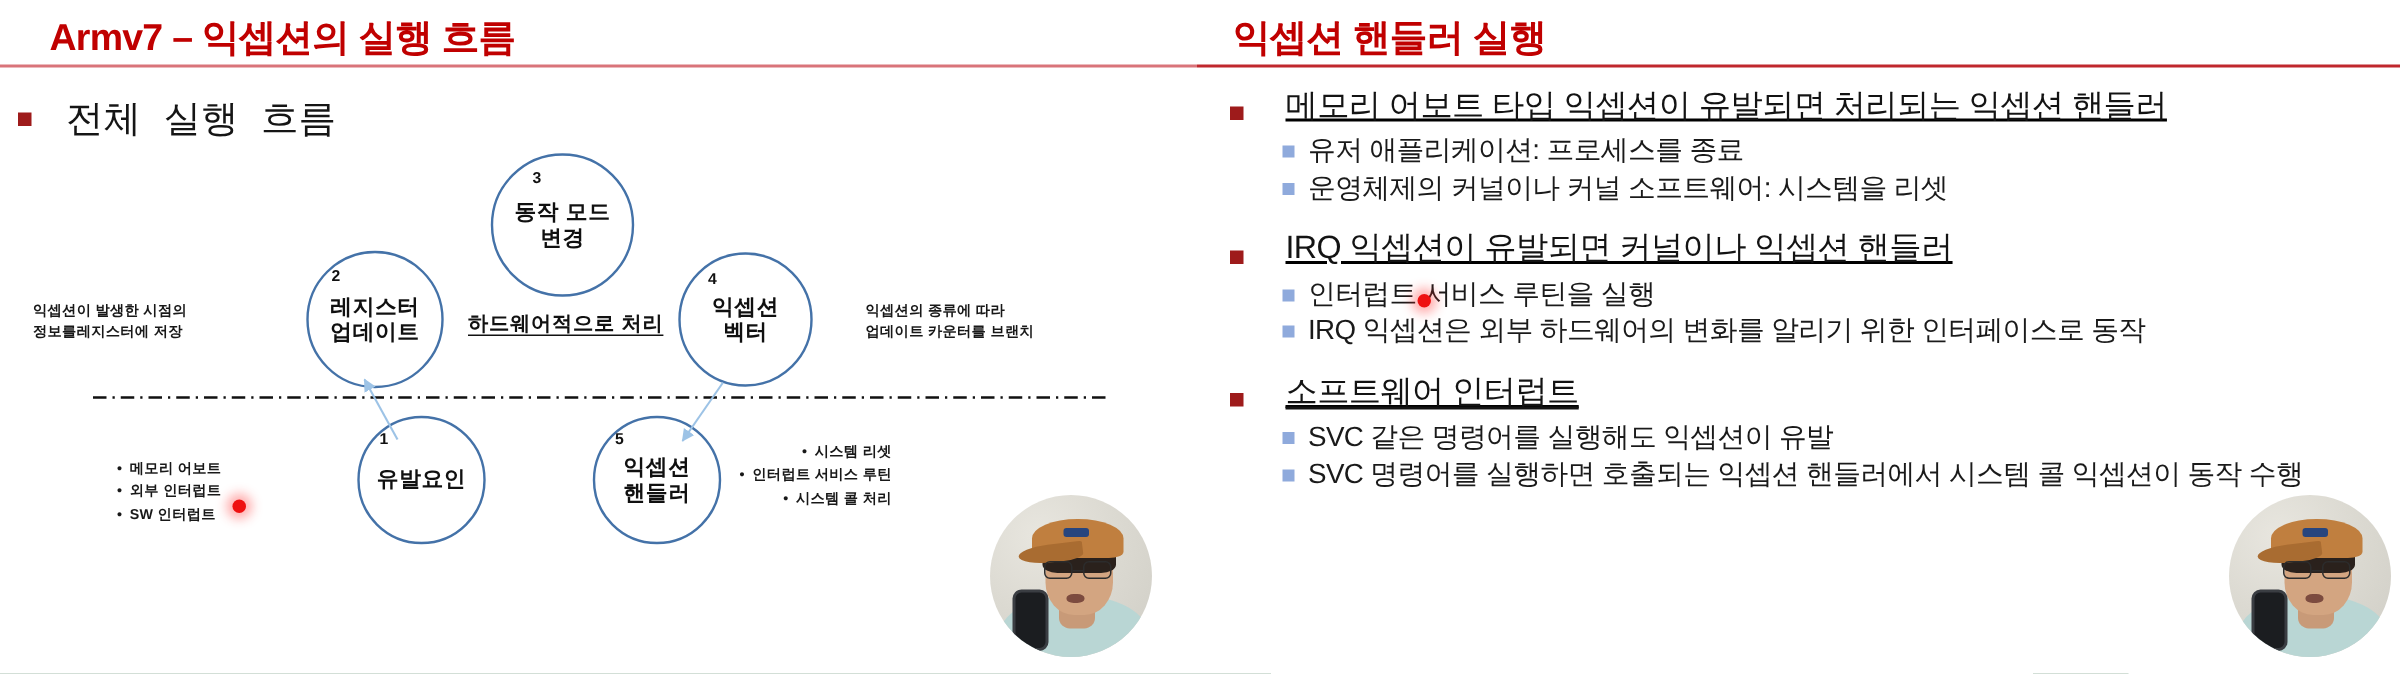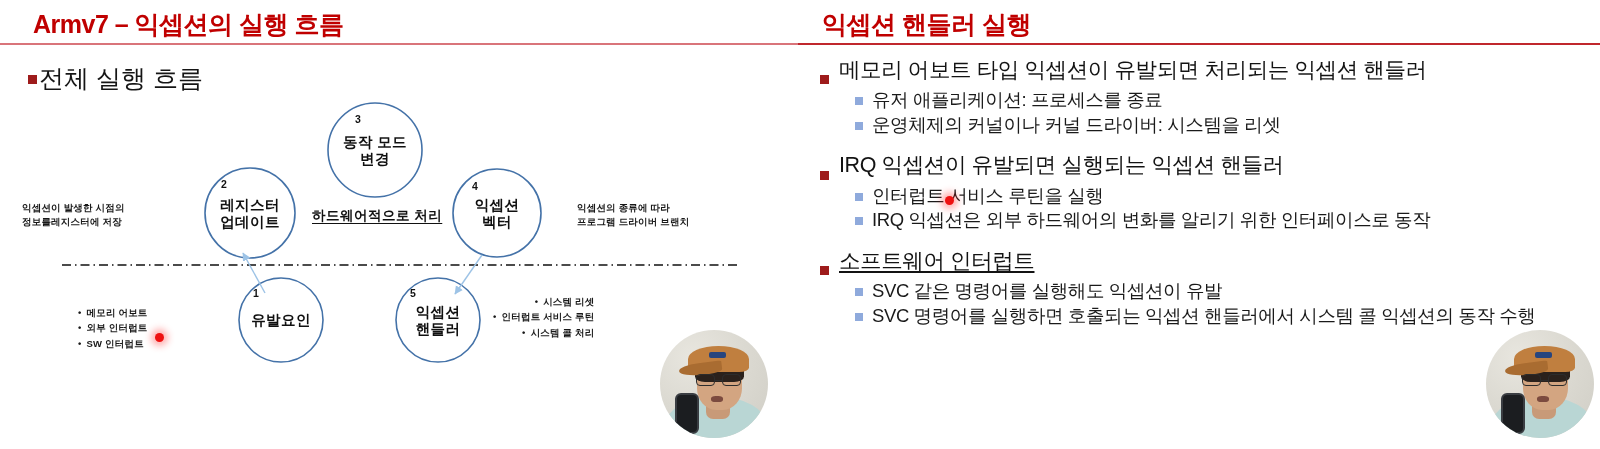--- a/index.html
+++ b/index.html
@@ -28,22 +28,22 @@
   .slide-right .slide-title { left: 24px; top: 8px;  font-size: 25px; }
 
   .title-rule {
     position: absolute; left: 0; right: 0; height: 2px;
   }
   .slide-left .title-rule  { top: 43px; background: #D9747A; }
   .slide-right .title-rule { top: 43px; background: #C0272D; }
 
   
   .lv1-heading {
-    position: absolute; display: flex; align-items: center; gap: 2px;
-    left: 28px; top: 62px;
+    position: absolute; display: flex; align-items: center; gap: 23px;
+    left: 12px; top: 62px; font-family: Liberation Mono, monospace;
   }
   .bullet-sq-red {
     width: 9px; height: 9px; background: #9E1B1B; flex: 0 0 auto;
     position: relative; top: 1px;
   }
   .lv1-heading .lv1-text {
     font-size: 25px; color: #151515; font-weight: 400; white-space: nowrap;
   }
 
   
@@ -85,22 +85,22 @@
     position: absolute;
     font-size: 9.5px; font-weight: 700; color: #181818;
     line-height: 1.62; white-space: nowrap; letter-spacing: 0.2px;
   }
   .dg-list .li::before { content: "\2022"; margin-right: 5px; }
 
   
   .bullets { position: absolute; left: 12px; top: 58px; width: 790px; }
   .b-group { margin-bottom: 17px; }
   .b-lv1 {
-    display: flex; align-items: flex-end; gap: 10px;
-    margin-bottom: 6px; padding-left: 10px;
+    display: flex; align-items: center; gap: 28px;
+    margin-bottom: 6px; padding-left: 10px; text-decoration: underline;
   }
   .b-lv1 .btxt {
     font-size: 21.5px; color: #131313; line-height: 1.18; letter-spacing: -0.4px;
     white-space: nowrap;
   }
   .b-lv1 .btxt.underline { text-decoration: underline; text-underline-offset: 3px; }
   .b-lv1 .bullet-sq-red { margin-top: 8px; }
 
   .b-lv2 {
     display: flex; align-items: flex-start; gap: 9px;
@@ -239,21 +239,21 @@
         <div>익셉션</div>
         <div>핸들러</div>
       </div>
 
       <div class="dg-label" style="left:22px; top:106px;">
         <div>익셉션이  발생한  시점의</div>
         <div>정보를레지스터에  저장</div>
       </div>
       <div class="dg-label" style="left:577px; top:106px;">
         <div>익셉션의  종류에  따라</div>
-        <div>프로그램  드라이버  브랜치</div>
+        <div>업데이트  카운터를  브랜치</div>
       </div>
 
       <span class="dg-underline" style="left:312px; top:112px;">하드웨어적으로  처리</span>
 
       <div class="dg-list" style="left:78px; top:210px;">
         <div class="li">메모리  어보트</div>
         <div class="li">외부  인터럽트</div>
         <div class="li">SW  인터럽트</div>
       </div>
       <div class="dg-list" style="left:493px; top:199px;text-align:right;">
@@ -294,28 +294,28 @@
         <div class="b-lv1">
           <span class="bullet-sq-red"></span>
           <span class="btxt">메모리 어보트 타입 익셉션이 유발되면 처리되는 익셉션 핸들러</span>
         </div>
         <div class="b-lv2">
           <span class="bullet-sq-blue"></span>
           <span class="btxt">유저 애플리케이션: 프로세스를 종료</span>
         </div>
         <div class="b-lv2">
           <span class="bullet-sq-blue"></span>
-          <span class="btxt">운영체제의 커널이나 커널 드라이버: 시스템을 리셋</span>
+          <span class="btxt">운영체제의 커널이나 커널 소프트웨어: 시스템을 리셋</span>
         </div>
       </div>
 
       <div class="b-group">
         <div class="b-lv1">
           <span class="bullet-sq-red"></span>
-          <span class="btxt">IRQ 익셉션이 유발되면 실행되는 익셉션 핸들러</span>
+          <span class="btxt">IRQ 익셉션이 유발되면 커널이나 익셉션 핸들러</span>
         </div>
         <div class="b-lv2">
           <span class="bullet-sq-blue"></span>
           <span class="btxt">인터럽트 서비스 루틴을 실행</span>
         </div>
         <div class="b-lv2">
           <span class="bullet-sq-blue"></span>
           <span class="btxt">IRQ 익셉션은 외부 하드웨어의 변화를 알리기 위한 인터페이스로 동작</span>
         </div>
       </div>
@@ -324,21 +324,21 @@
         <div class="b-lv1">
           <span class="bullet-sq-red"></span>
           <span class="btxt underline">소프트웨어 인터럽트</span>
         </div>
         <div class="b-lv2">
           <span class="bullet-sq-blue"></span>
           <span class="btxt">SVC 같은 명령어를 실행해도 익셉션이 유발</span>
         </div>
         <div class="b-lv2 wrap">
           <span class="bullet-sq-blue"></span>
-          <span class="btxt">SVC 명령어를 실행하면 호출되는 익셉션 핸들러에서 시스템 콜 익셉션의 동작 수행</span>
+          <span class="btxt">SVC 명령어를 실행하면 호출되는 익셉션 핸들러에서 시스템 콜 익셉션이 동작 수행</span>
         </div>
       </div>
     </div>
 
     <span class="cursor-dot" style="left:147px; top:196px;"></span>
 
     <div class="webcam" style="left:688px; top:330px; width:108px; height:108px;">
       <div class="wc-bg"></div>
       <div class="wc-shirt"></div>
       <div class="wc-neck"></div>

